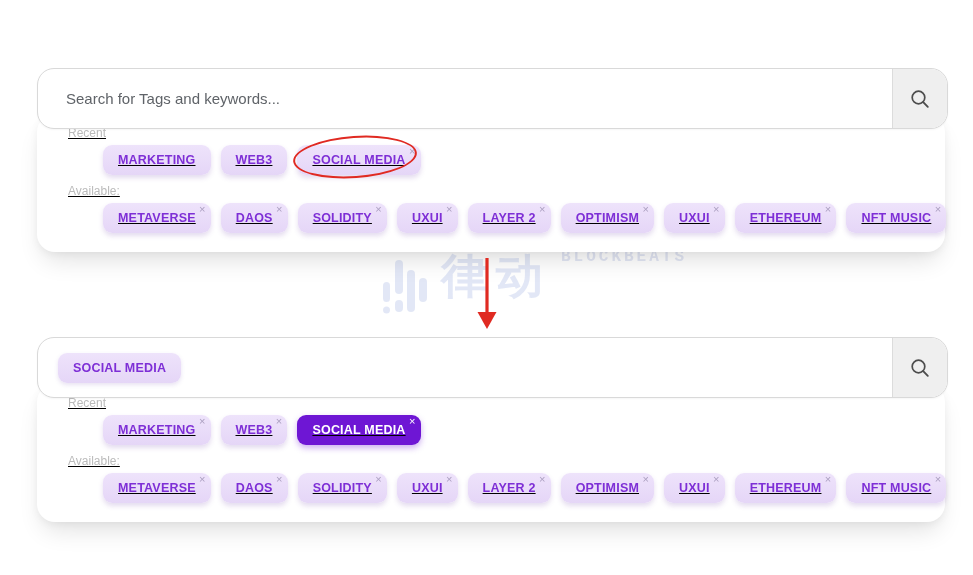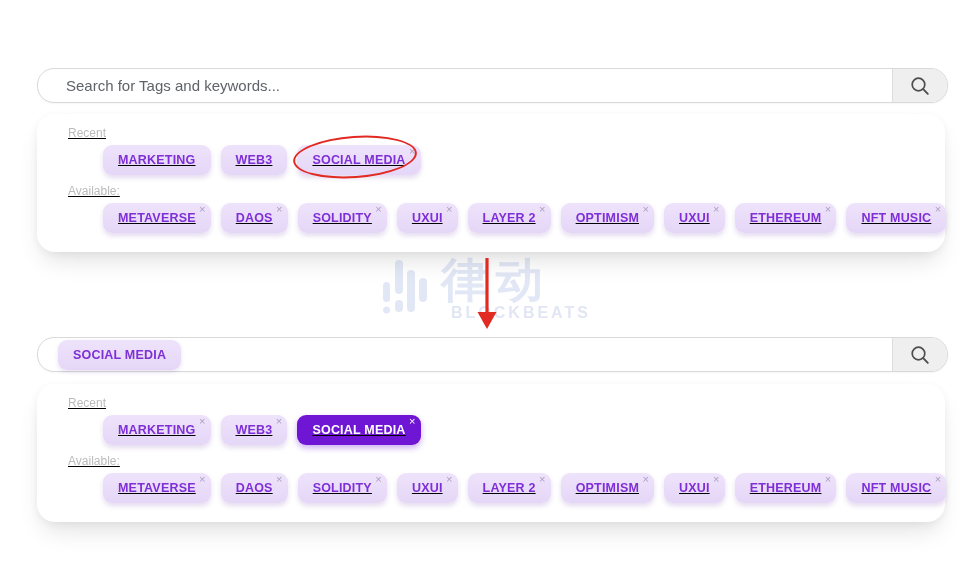--- a/index.html
+++ b/index.html
@@ -1,21 +1,21 @@
 <!DOCTYPE html>
 <html style="--accent: #7E2FD6; --tag-text: #7E2FD6; --tag-bg: #EADDF9; --selected-tag-bg: #6E16D4; --selected-tag-text: #FFFFFF; --annotation-red: #E02A22; --label-gray: #BBBBBB; --placeholder-gray: #5F6368;"><head>
 <meta charset="utf-8">
 <style>
   * { margin:0; padding:0; box-sizing:border-box; }
   body { background:#ffffff; font-family:"Liberation Sans", sans-serif; }
   .stage { position:relative; width:973px; height:575px; background:#ffffff; overflow:hidden; }
 
   
   .search-bar {
-    position:absolute; left:37px; width:911px; height:35px;
+    position:absolute; left:37px; width:911px; height:61px;
     background:#ffffff; border:1px solid #d9d9d9; border-radius:17px;
     display:flex; align-items:stretch; z-index:3;
     box-shadow:0 1px 2px rgba(0,0,0,0.04);
   }
   .search-bar.before { top:68px; }
   .search-bar.after  { top:337px; }
   .search-input {
     flex:1; border:none; outline:none; background:transparent;
     padding-left:28px; font-size:15px; font-family:inherit; color:#333;
   }
@@ -65,21 +65,21 @@
     border:2.5px solid var(--annotation-red); border-radius:50%;
     transform:rotate(-4deg); pointer-events:none;
   }
   .red-arrow { position:absolute; left:470px; top:256px; z-index:4; }
 
   
   .watermark {
     position:absolute; left:383px; top:252px; z-index:1;
     display:flex; align-items:flex-start; gap:12px; user-select:none; pointer-events:none;
   }
-  .wm-text { display:flex; flex-direction:column; }
+  .wm-text { display:flex; flex-direction:row;font-family:Liberation Mono, monospace; }
   .wm-cjk {
     font-size:47px; line-height:56px; font-weight:bold; letter-spacing:8px;
     color:rgba(203,212,238,0.55);
   }
   .wm-latin {
     font-size:16px; font-weight:bold; letter-spacing:3px;
     color:rgba(216,222,240,0.75); margin:-4px 0 0 10px;
   }
 </style>
 </head>

